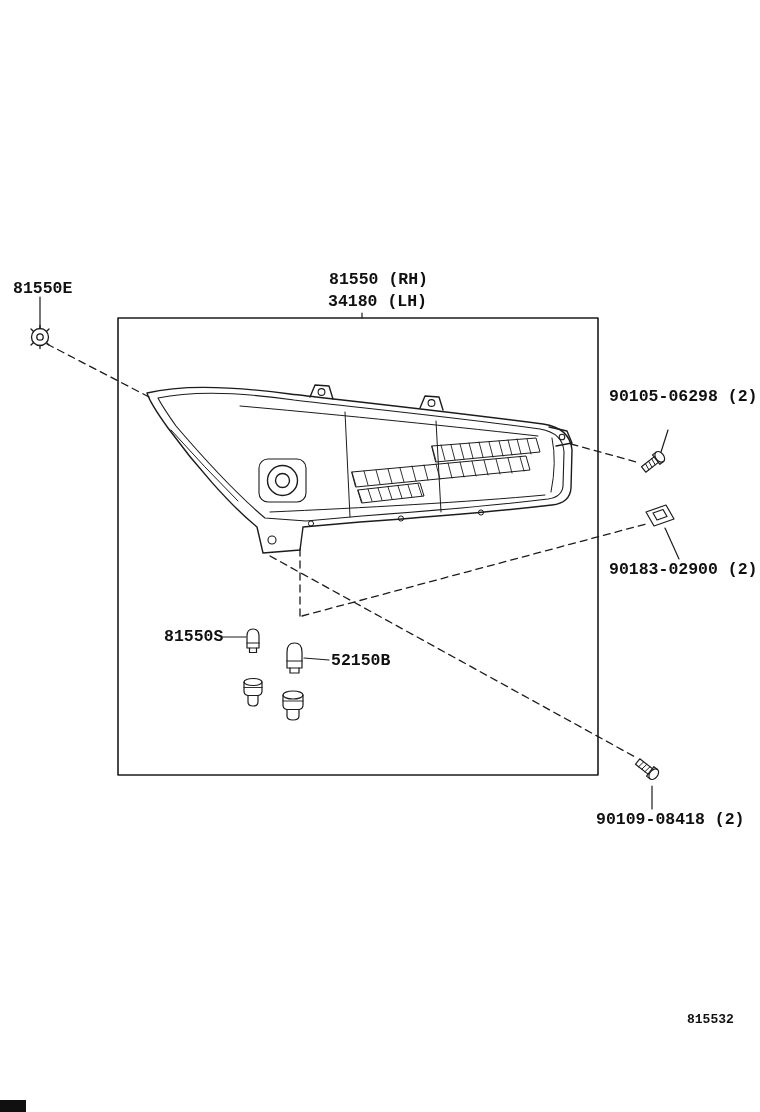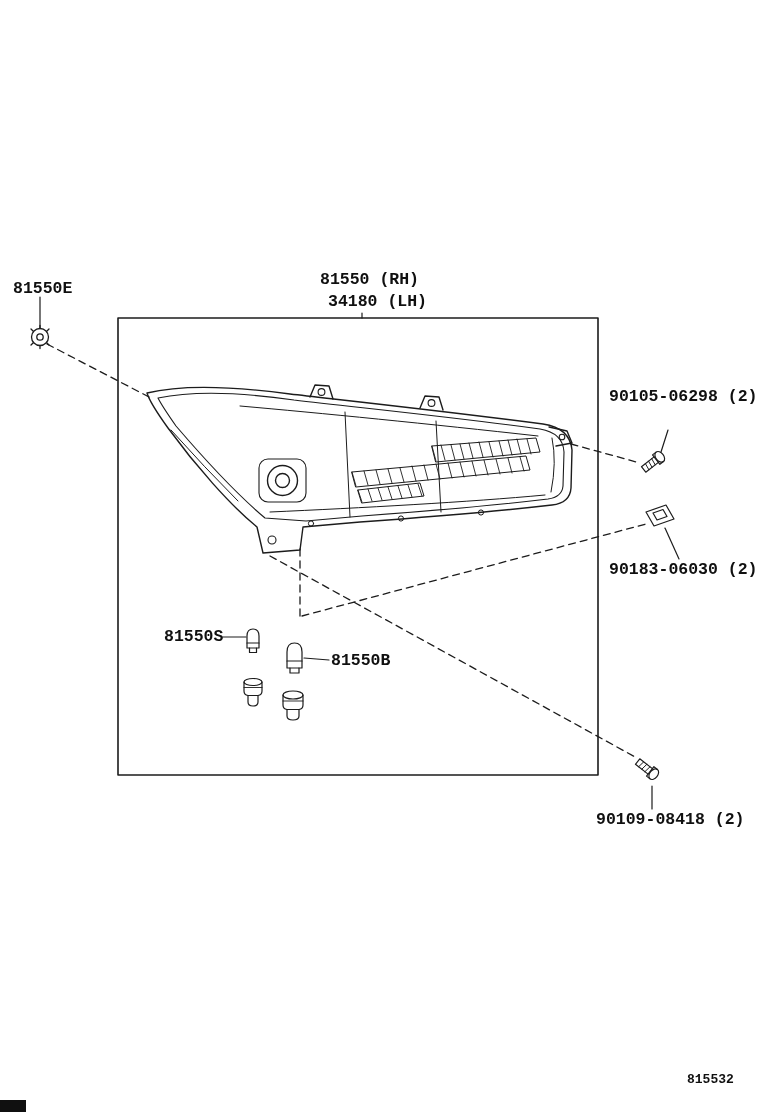--- a/index.html
+++ b/index.html
@@ -120,27 +120,27 @@
       <path d="M283 695 L283 705 Q283 709 287 709.5 L299 709.5 Q303 709 303 705 L303 695"></path>
       <line x1="283" y1="701" x2="303" y2="701" stroke-width="0.9"></line>
       <path d="M287 709.5 L287 716 Q287 720 293 720 Q299 720 299 716 L299 709.5"></path>
     </g>
 
     <rect x="0" y="1100" width="26" height="12" fill="#101010" stroke="none"></rect>
   </svg>
 
   <div class="lbl" style="left:13px;top:279px">81550E</div>
 
-  <div class="lbl" style="left:320px;top:270px">81550 (RH)</div>
+  <div class="lbl" style="left:329px;top:270px">81550 (RH)</div>
   <div class="lbl" style="left:328px;top:292px">34180 (LH)</div>
 
   <div class="lbl" style="left:609px;top:387px">90105-06298 (2)</div>
 
-  <div class="lbl" style="left:609px;top:560px">90183-06030 (2)</div>
+  <div class="lbl" style="left:609px;top:560px">90183-02900 (2)</div>
 
   <div class="lbl" style="left:164px;top:627px">81550S</div>
 
-  <div class="lbl" style="left:331px;top:651px">81550B</div>
+  <div class="lbl" style="left:331px;top:651px">52150B</div>
 
   <div class="lbl" style="left:596px;top:810px">90109-08418 (2)</div>
 
-  <div class="lbl small" style="left:687px;top:1072px">815532</div>
+  <div class="lbl small" style="left:687px;top:1012px">815532</div>
 </div>
 
 </body></html>

